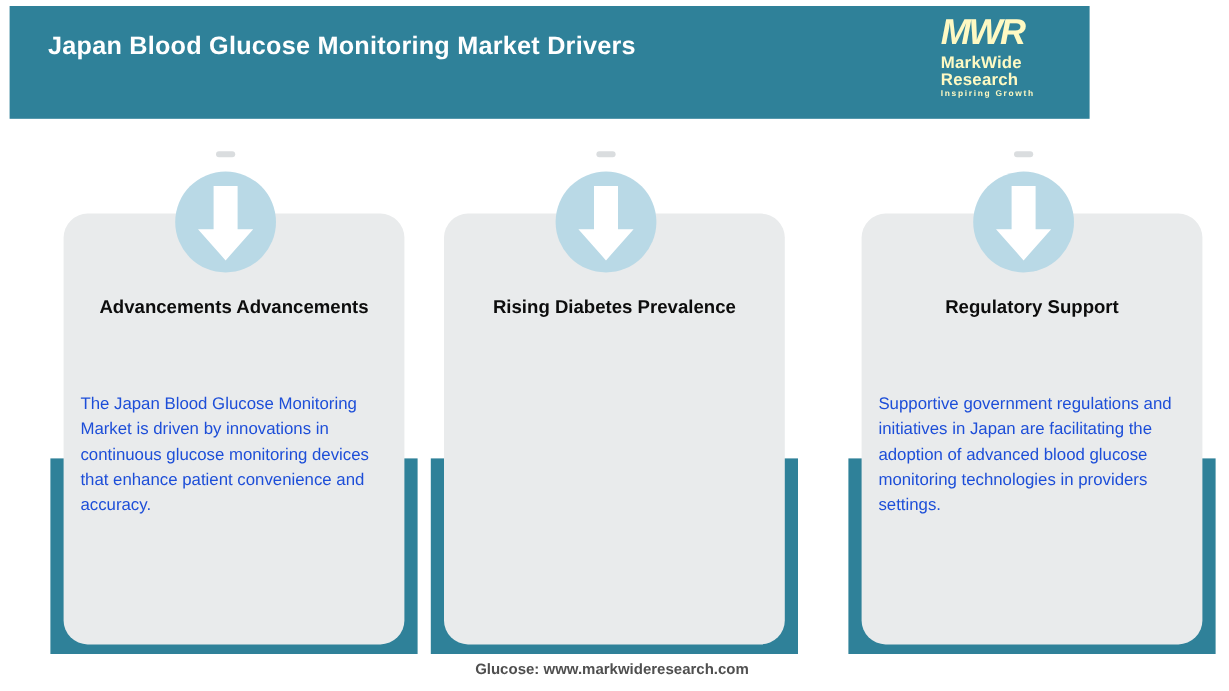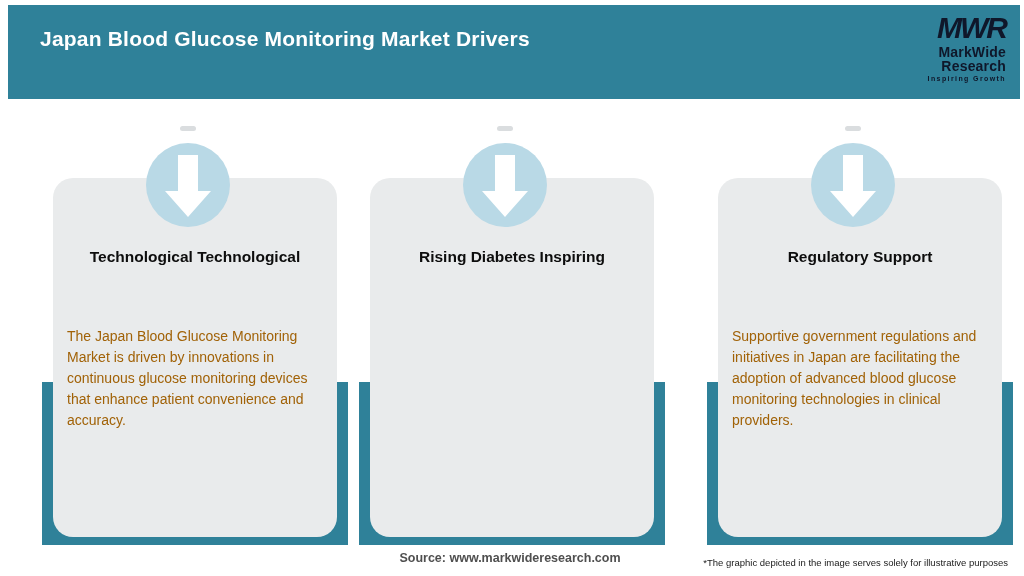--- a/index.html
+++ b/index.html
@@ -2,30 +2,30 @@
 <html><head>
 <meta charset="utf-8">
 <style>
   html,body{margin:0;padding:0;background:#ffffff;}
   .stage{
     position:relative;width:1024px;height:576px;background:#ffffff;
     font-family:"Liberation Sans",sans-serif;overflow:hidden;
   }
   
   .header{
-    position:absolute;left:8px;top:5px;width:1012px;height:94px;
+    position:absolute;left:8px;top:5px;width:900px;height:94px;
     background:#2f8199;display:flex;align-items:flex-start;
   }
   .header h1{
     margin:0;padding:22px 0 0 32px;color:#ffffff;
     font-size:21px;font-weight:700;letter-spacing:.2px;
   }
   .logo{
-    position:absolute;right:14px;top:8px;width:110px;text-align:right;
-    color:#0f172a;line-height:1;
+    position:absolute;right:14px;top:8px;width:110px;text-align:left;
+    color:#fef9c3;line-height:1;
   }
   .logo-acronym{
     font-size:30px;font-weight:800;font-style:italic;letter-spacing:-2px;
   }
   .logo-name{font-size:14px;font-weight:700;margin-top:2px;letter-spacing:.2px;}
   .logo-tagline{font-size:7px;font-weight:700;margin-top:2px;letter-spacing:1.4px;}
   
   .card-group{position:absolute;top:178px;width:284px;height:359px;}
   .g1{left:53px;}
   .g2{left:370px;}
@@ -37,21 +37,21 @@
   .card{
     position:absolute;left:0;top:0;width:284px;height:359px;
     background:#e9ebec;border-radius:20px;z-index:2;
   }
   .card h2{
     margin:0;position:absolute;top:70px;left:0;right:0;text-align:center;
     font-size:15.5px;font-weight:700;color:#0d0d0d;
   }
   .card p{
     margin:0;position:absolute;top:148px;left:14px;right:12px;
-    font-size:14px;line-height:21px;color:#a16207;
+    font-size:14px;line-height:21px;color:#1d4ed8;
   }
   .connector-dash{
     position:absolute;top:-52px;left:50%;margin-left:-15px;
     width:16px;height:5px;border-radius:3px;background:#dadddf;z-index:2;
   }
   .circle{
     position:absolute;top:-35px;left:50%;margin-left:-49px;
     width:84px;height:84px;border-radius:50%;background:#b9d9e6;z-index:3;
     display:flex;align-items:center;justify-content:center;
   }
@@ -74,54 +74,53 @@
     <div class="logo">
       <div class="logo-acronym">MWR</div>
       <div class="logo-name">MarkWide Research</div>
       <div class="logo-tagline">Inspiring Growth</div>
     </div>
   </header>
 
   <section class="card-group g1">
     <div class="teal-back"></div>
     <div class="card">
-      <h2>Technological Technological</h2>
+      <h2>Advancements Advancements</h2>
       <p>The Japan Blood Glucose Monitoring Market is driven by innovations in continuous glucose monitoring devices that enhance patient convenience and accuracy.</p>
     </div>
     <div class="connector-dash"></div>
     <div class="circle">
       <svg width="84" height="84" viewBox="0 0 84 84">
         <path d="M32 12 h20 v36 h13 l-23 26 -23 -26 h13 z" fill="#ffffff"></path>
       </svg>
     </div>
   </section>
 
   <section class="card-group g2">
     <div class="teal-back"></div>
     <div class="card">
-      <h2>Rising Diabetes Inspiring</h2>
+      <h2>Rising Diabetes Prevalence</h2>
     </div>
     <div class="connector-dash"></div>
     <div class="circle">
       <svg width="84" height="84" viewBox="0 0 84 84">
         <path d="M32 12 h20 v36 h13 l-23 26 -23 -26 h13 z" fill="#ffffff"></path>
       </svg>
     </div>
   </section>
 
   <section class="card-group g3">
     <div class="teal-back"></div>
     <div class="card">
       <h2>Regulatory Support</h2>
-      <p>Supportive government regulations and initiatives in Japan are facilitating the adoption of advanced blood glucose monitoring technologies in clinical providers.</p>
+      <p>Supportive government regulations and initiatives in Japan are facilitating the adoption of advanced blood glucose monitoring technologies in providers settings.</p>
     </div>
     <div class="connector-dash"></div>
     <div class="circle">
       <svg width="84" height="84" viewBox="0 0 84 84">
         <path d="M32 12 h20 v36 h13 l-23 26 -23 -26 h13 z" fill="#ffffff"></path>
       </svg>
     </div>
   </section>
 
-  <div class="source">Source: www.markwideresearch.com</div>
-  <div class="disclaimer">*The graphic depicted in the image serves solely for illustrative purposes</div>
+  <div class="source">Glucose: www.markwideresearch.com</div>
 
 </div>
 
 </body></html>

